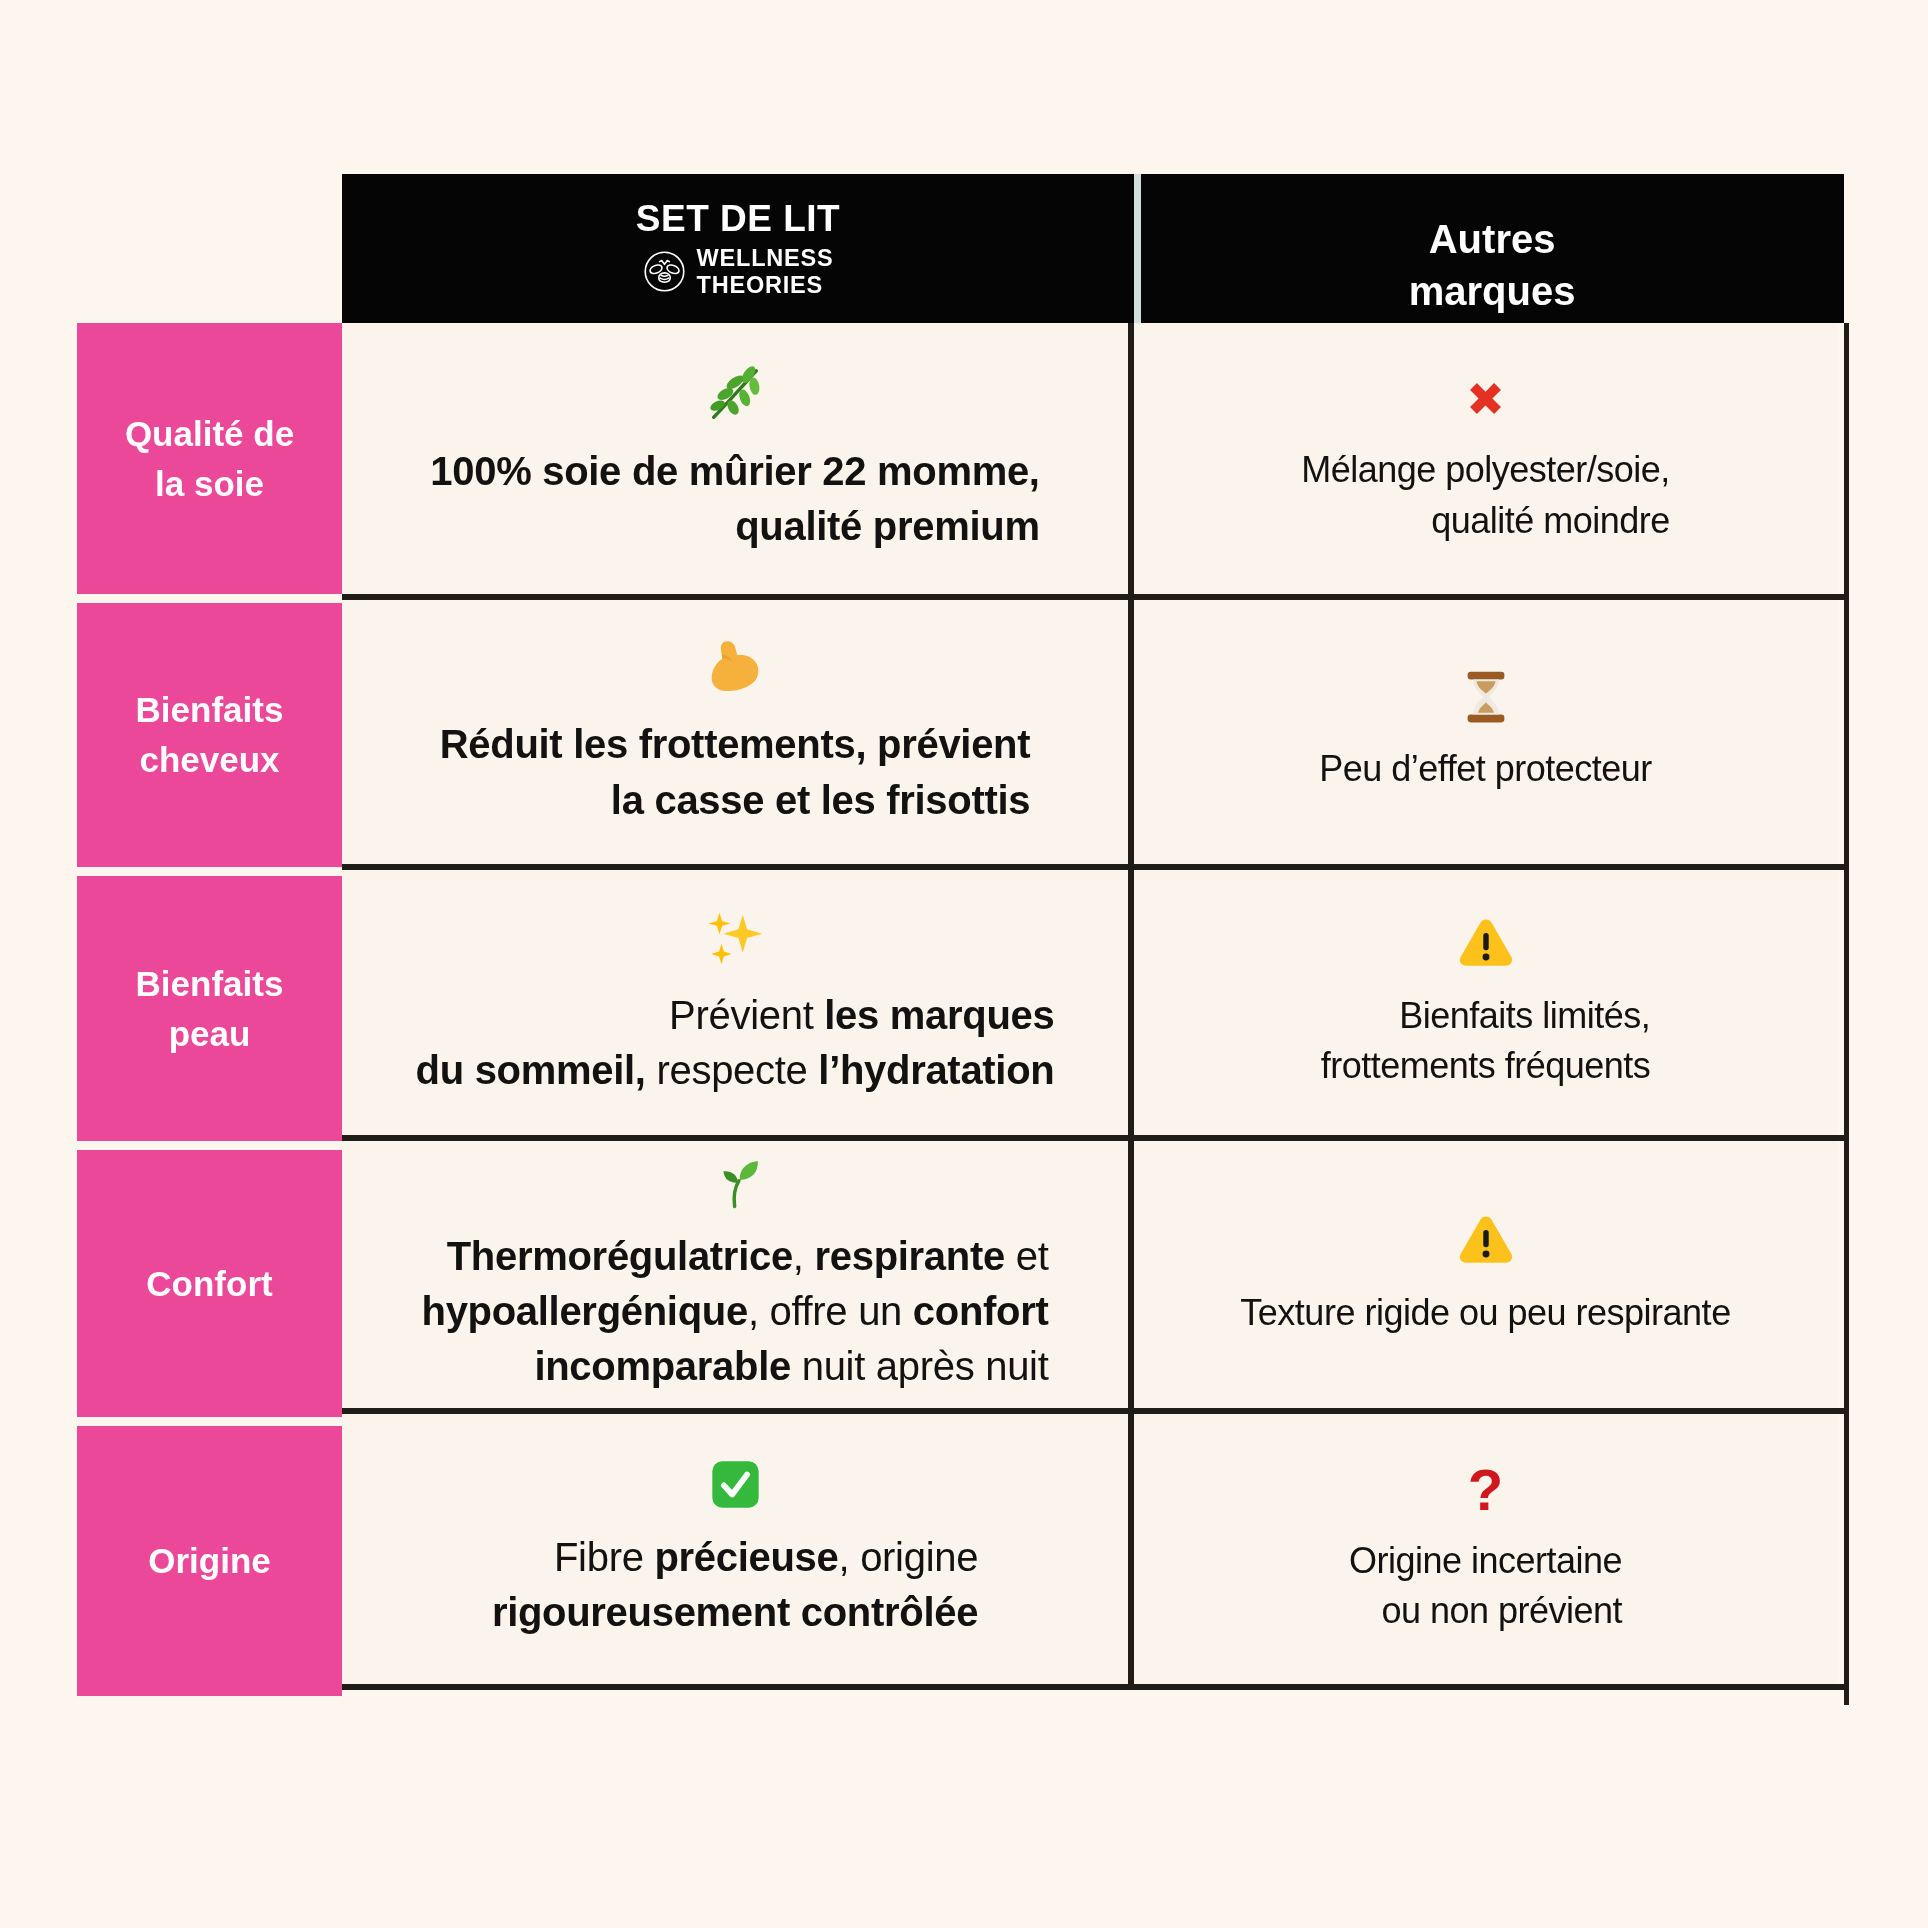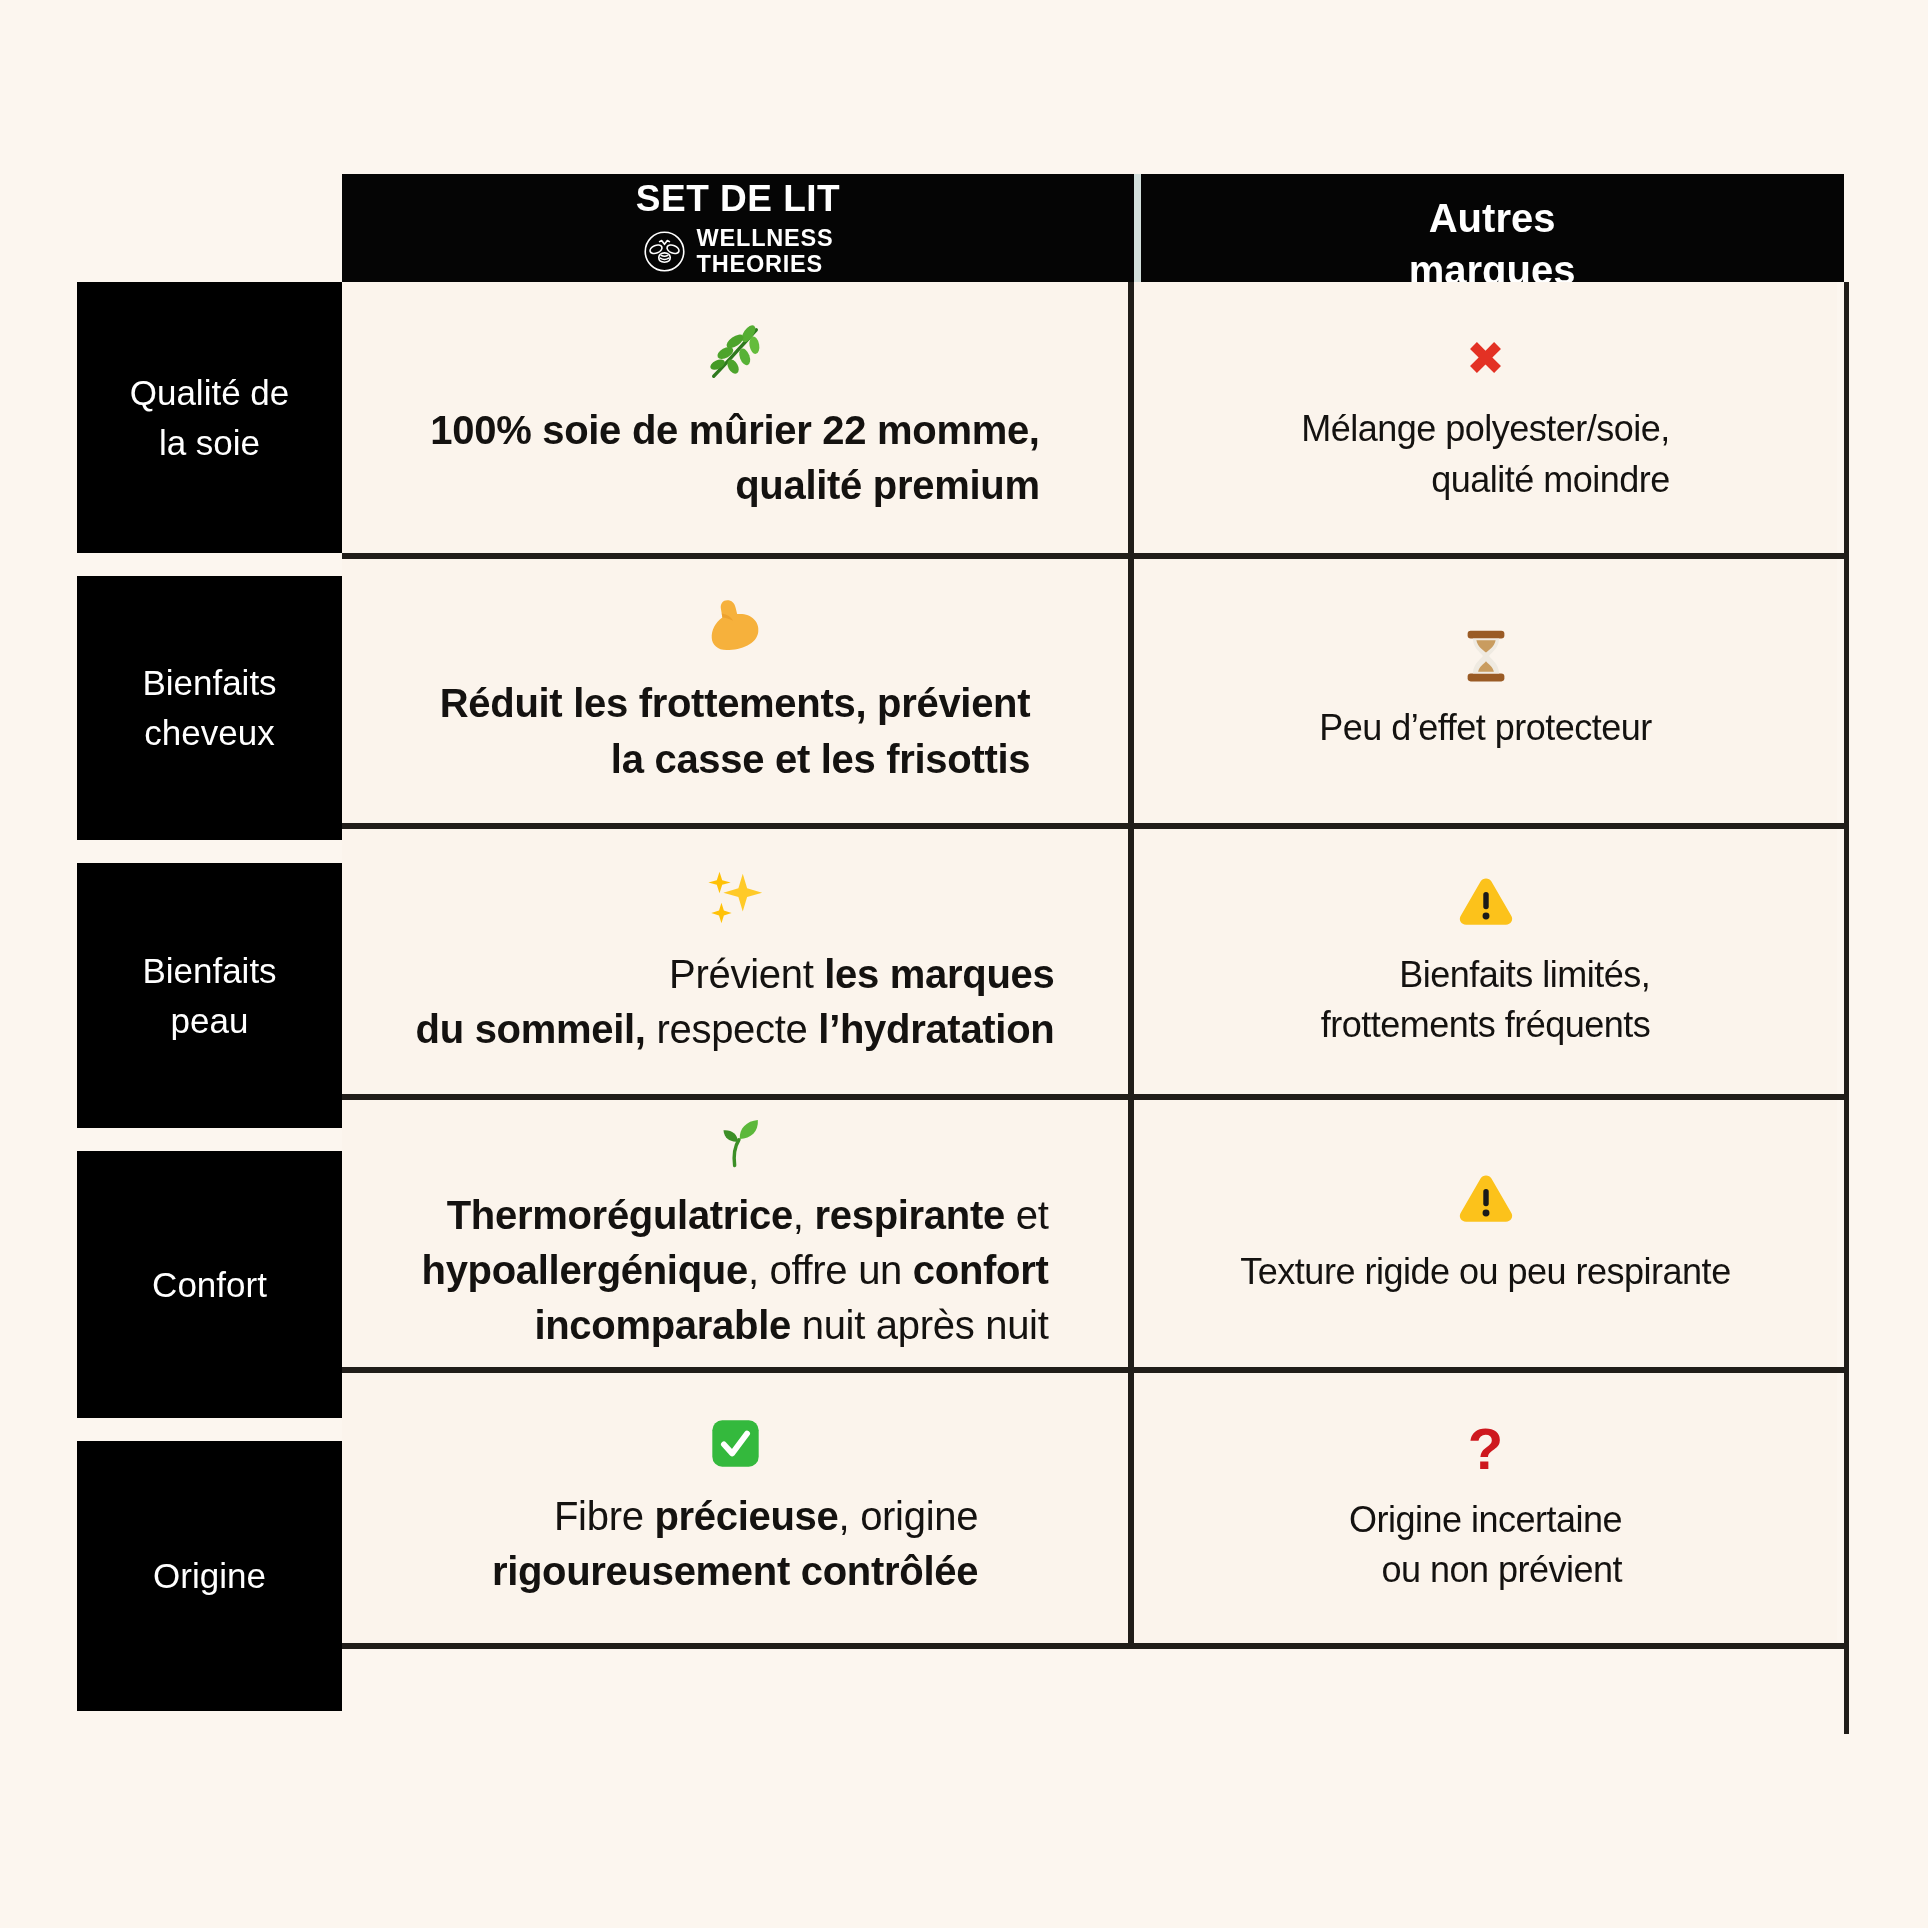--- a/index.html
+++ b/index.html
@@ -6,36 +6,36 @@
   body{
     width:1928px;height:1928px;
     background:#FCF6EF;
     font-family:"Liberation Sans","DejaVu Sans",sans-serif;
     color:#141210;
     overflow:hidden;
     position:relative;
   }
   .table{position:absolute;left:77px;top:174px;width:1772px;}
   
-  .header-row{display:flex;margin-left:265px;height:108px;}
+  .header-row{display:flex;margin-left:265px;height:149px;}
   .hcell{background:#050505;color:#fff;display:flex;flex-direction:column;align-items:center;justify-content:center;}
   .hcell-product{width:792px;}
   .hgap{width:6.6px;background:#D3DFDC;}
   .hcell-competitor{width:703px;}
   .product-title{font-size:37px;font-weight:700;letter-spacing:0.5px;line-height:1.1;}
   .brand-lockup{display:flex;align-items:center;gap:11px;margin-top:5.6px;}
   .brand-text{font-size:23.5px;font-weight:700;letter-spacing:0.8px;line-height:1.12;text-align:left;}
   .competitor-title{font-size:40px;font-weight:700;line-height:1.3;text-align:center;white-space:pre-line;margin-top:32px;}
   
   .body-rows{display:flex;}
   .labels-col{width:265px;display:flex;flex-direction:column;}
   .label-cell{
-    background:#000000;color:#fff;margin-bottom:23px;
+    background:#ec4899;color:#fff;margin-bottom:9px;
     display:flex;align-items:center;justify-content:center;
-    font-size:35px;font-weight:400;line-height:1.42;text-align:center;white-space:pre-line;
+    font-size:35px;font-weight:700;line-height:1.42;text-align:center;white-space:pre-line;
   }
   .content-col{width:1502px;border-right:5.6px solid #201D19;}
   .crow{display:flex;border-bottom:6.6px solid #201D19;}
   .ccell{
     background:#FBF4EC;display:flex;flex-direction:column;align-items:center;justify-content:center;
     gap:19px;padding:0 19px;box-sizing:border-box;text-align:right;
   }
   .c1{width:792px;border-right:6.6px solid #201D19;}
   .c2{width:703px;}
   .h288{height:271px}.h280{height:264px}.h281{height:265px}.h284{height:267px}.h287{height:270px}

